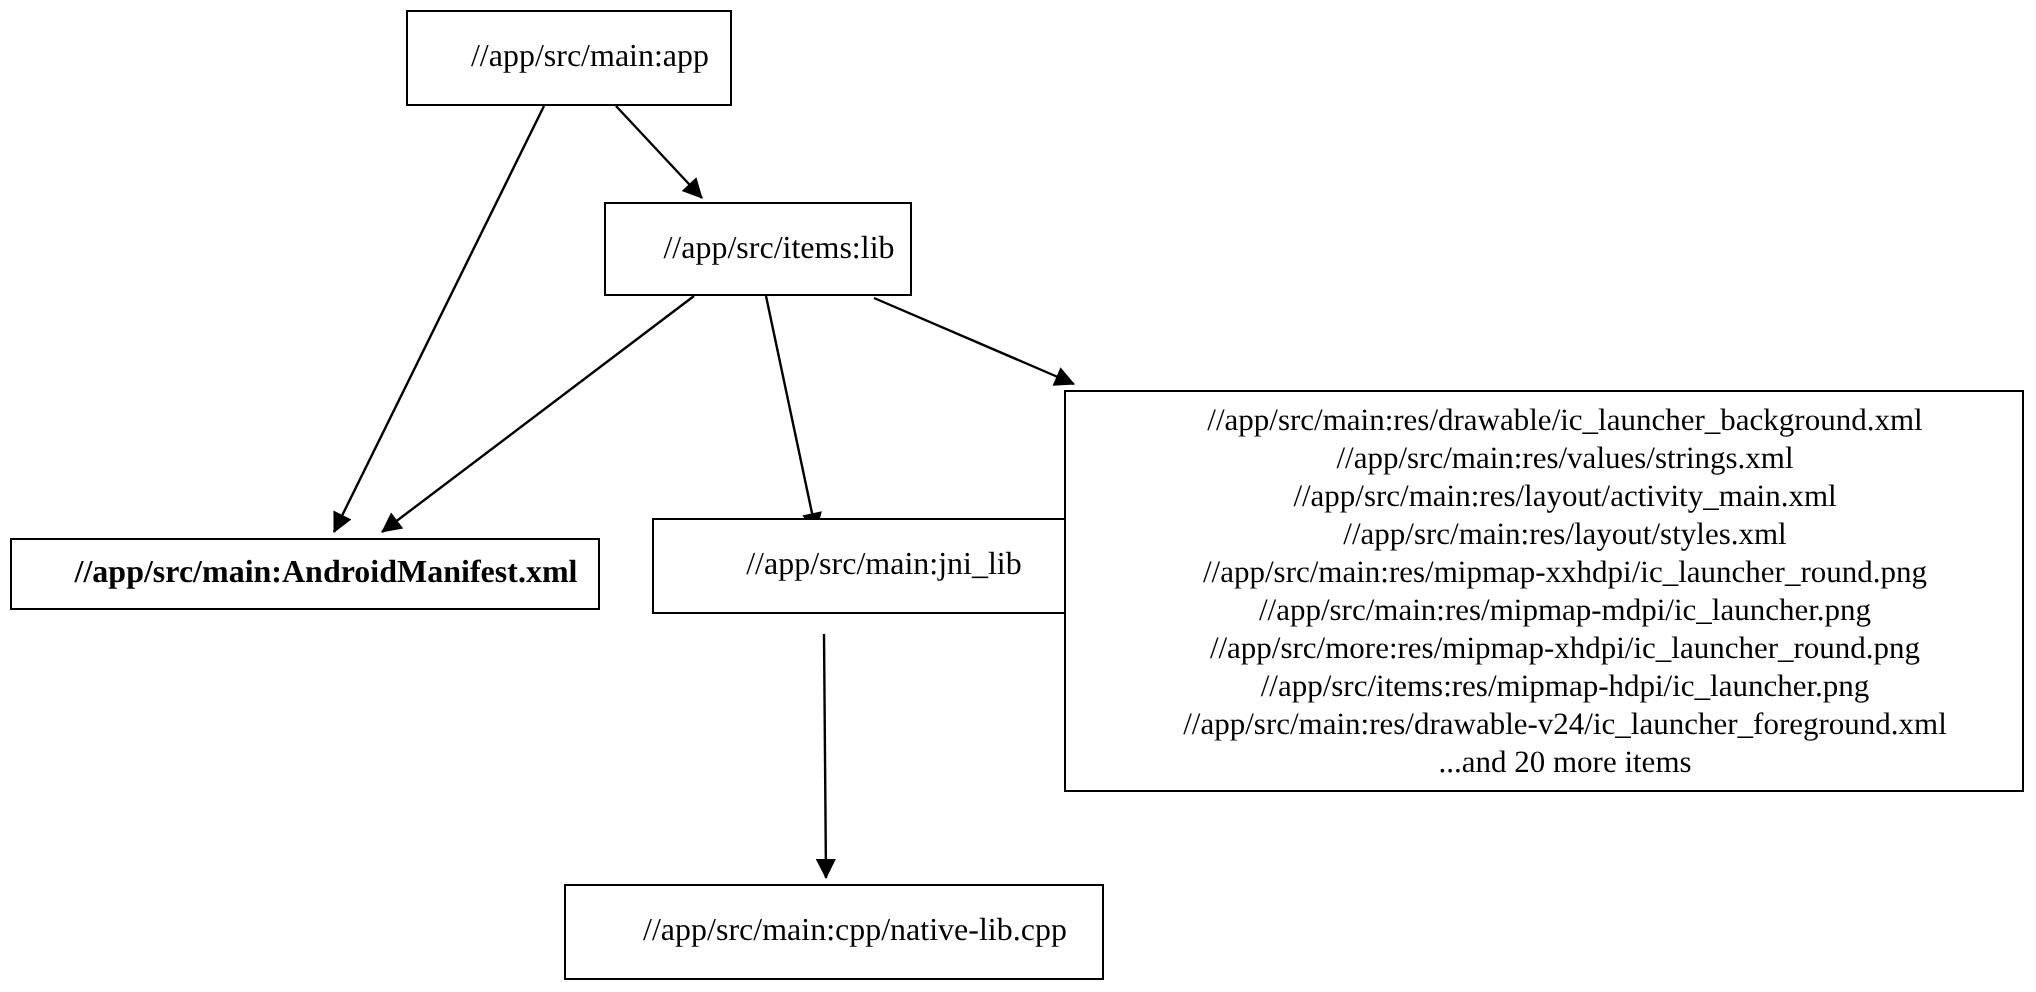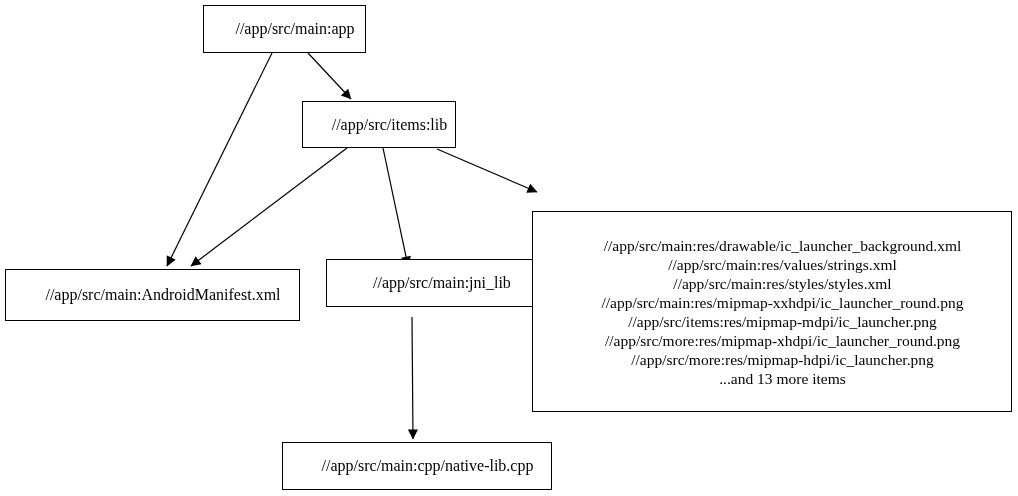--- a/index.html
+++ b/index.html
@@ -38,26 +38,25 @@
     text-align: center;
     font-size: 16px;
     white-space: nowrap;
     padding-left: 21px;
   }
   .node.multi {
     flex-direction: column;
     justify-content: center;
     font-size: 15.5px;
     line-height: 19px;
-    margin-top: 16px;
   }
   
   #n-app       { left: 203px; top: 5px;   width: 163px; height: 48px; }
   #n-lib       { left: 302px; top: 101px; width: 154px; height: 47px; }
-  #n-manifest  { left: 5px;   top: 269px; width: 295px; height: 52px; }
+  #n-manifest  { left: 5px;   top: 269px; width: 295px; height: 36px; font-weight: bold; }
   #n-jnilib    { left: 326px; top: 259px; width: 211px; height: 48px; justify-content: center; }
   #n-res       { left: 532px; top: 195px; width: 480px; height: 201px; }
   #n-native    { left: 282px; top: 442px; width: 270px; height: 48px; text-align: right; }
 </style>
 </head>
 <body>
 
 <div class="canvas">
 
   <svg class="edges" width="1018" height="496" viewBox="0 0 1018 496" xmlns="http://www.w3.org/2000/svg">
@@ -86,25 +85,27 @@
     <span>//app/src/main:AndroidManifest.xml</span>
   </div>
 
   <div class="node" id="n-jnilib">
     <span>//app/src/main:jni_lib</span>
   </div>
 
   <div class="node multi" id="n-res">
     <div>//app/src/main:res/drawable/ic_launcher_background.xml</div>
     <div>//app/src/main:res/values/strings.xml</div>
-    <div>//app/src/main:res/styles/styles.xml</div>
+    <div>//app/src/main:res/layout/activity_main.xml</div>
+    <div>//app/src/main:res/layout/styles.xml</div>
     <div>//app/src/main:res/mipmap-xxhdpi/ic_launcher_round.png</div>
-    <div>//app/src/items:res/mipmap-mdpi/ic_launcher.png</div>
+    <div>//app/src/main:res/mipmap-mdpi/ic_launcher.png</div>
     <div>//app/src/more:res/mipmap-xhdpi/ic_launcher_round.png</div>
-    <div>//app/src/more:res/mipmap-hdpi/ic_launcher.png</div>
-    <div>...and 13 more items</div>
+    <div>//app/src/items:res/mipmap-hdpi/ic_launcher.png</div>
+    <div>//app/src/main:res/drawable-v24/ic_launcher_foreground.xml</div>
+    <div>...and 20 more items</div>
   </div>
 
   <div class="node" id="n-native">
     <span>//app/src/main:cpp/native-lib.cpp</span>
   </div>
 
 </div>
 
 </body></html>

